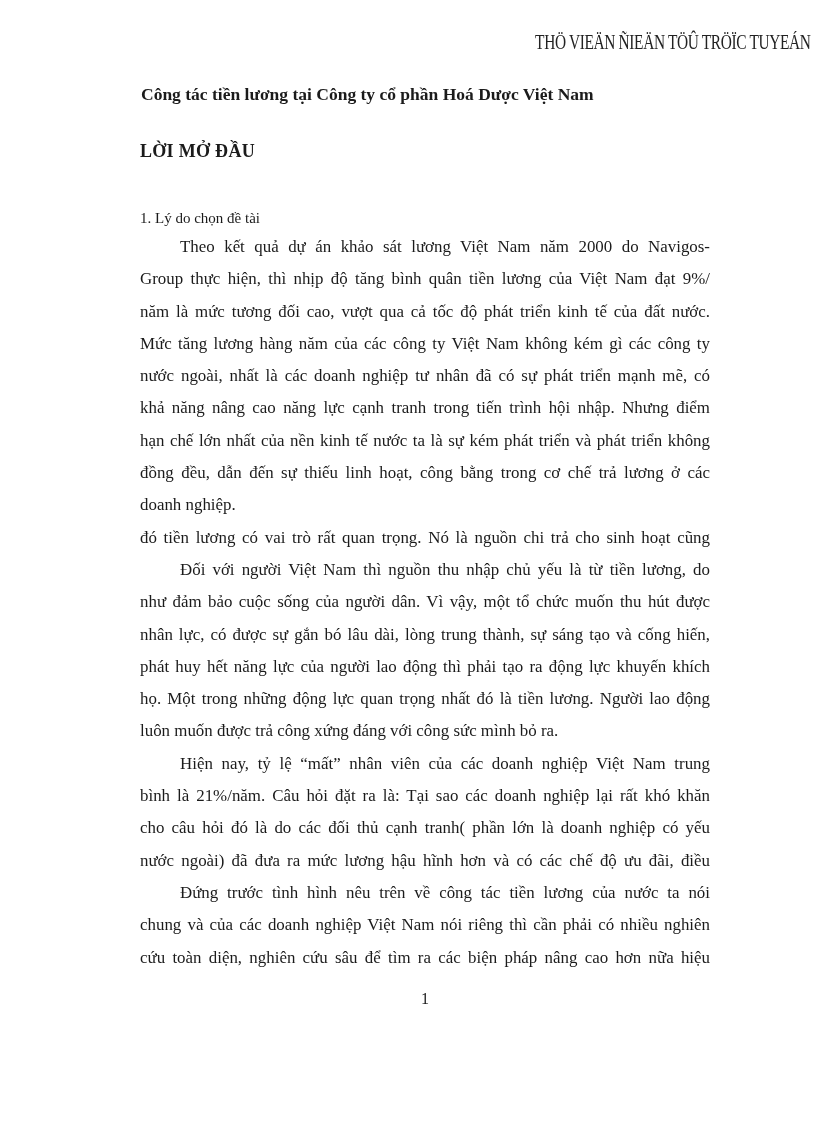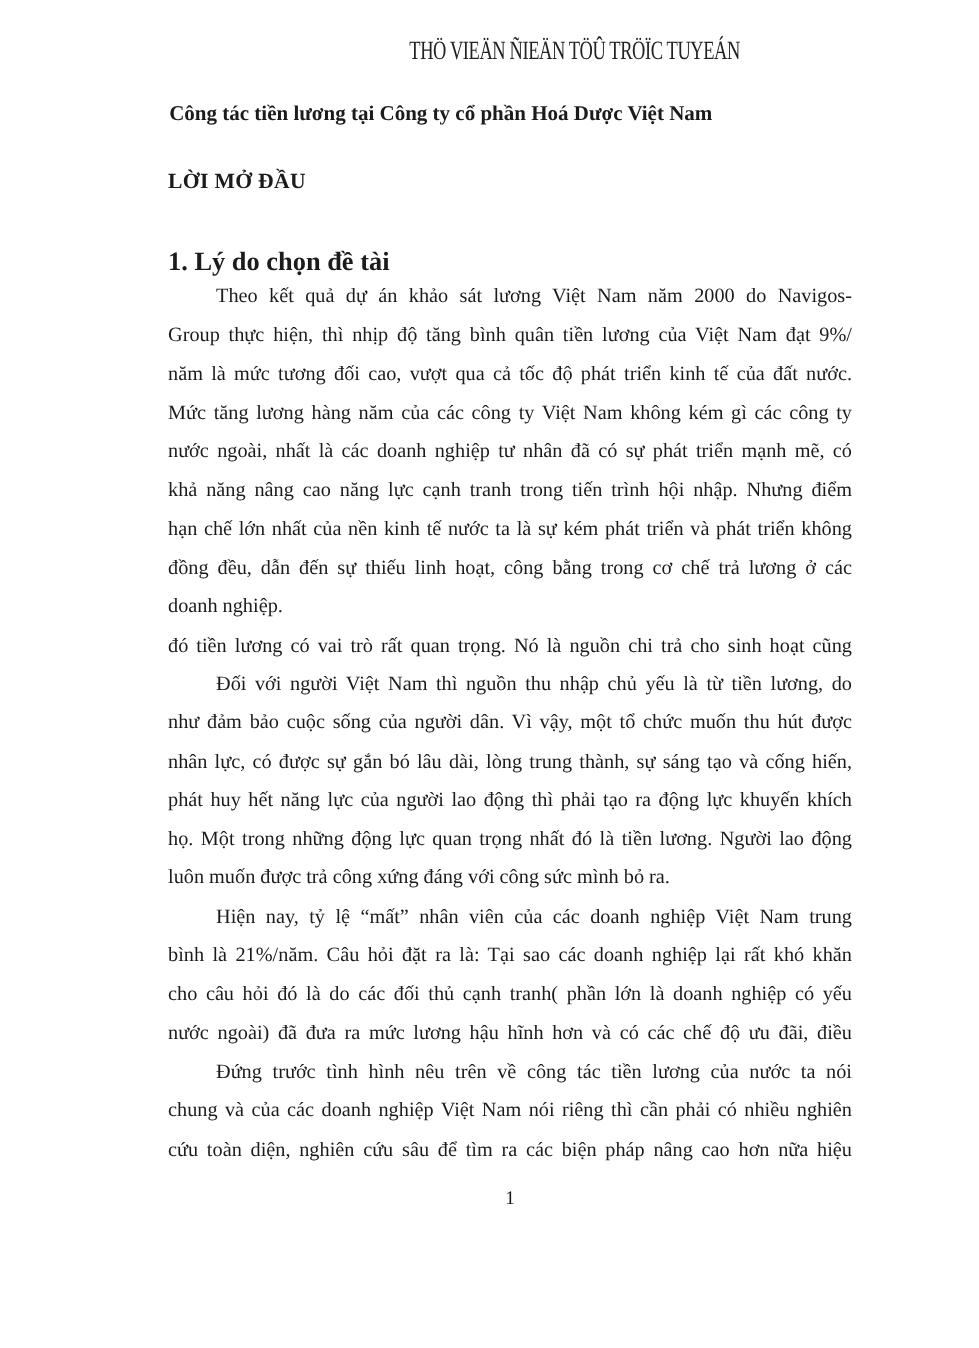--- a/index.html
+++ b/index.html
@@ -9,21 +9,21 @@
     height: 1123px;
     margin: 0 auto;
     background: #ffffff;
     color: #1b1b1b;
     font-family: "Liberation Serif", "DejaVu Serif", serif;
     overflow: hidden;
     box-sizing: border-box;
   }
   .watermark-row {
     padding-top: 29px;
-    text-align: center;
+    text-align: right;
     padding-right: 5px;
     height: 26px;
     padding-left: 28px;
   }
   .watermark {
     display: inline-block;
     font-size: 22px;
     line-height: 26px;
     letter-spacing: -0.5px;
     transform: scaleX(0.70);
@@ -41,22 +41,22 @@
     margin: 31px 0 0 140px;
     width: 570px;
     font-size: 18px;
     font-weight: bold;
     line-height: 26px;
     letter-spacing: 0.3px;
   }
   .section-heading {
     margin: 41px 0 0 140px;
     width: 570px;
-    font-size: 22px;
-    font-weight: bold;
+    font-size: 15px;
+    font-weight: normal;
     line-height: 26px;
   }
   .body-text {
     margin: 0 0 0 140px;
     width: 570px;
     font-size: 16.9px;
     line-height: 32.3px;
   }
   .line {
     box-sizing: border-box;

